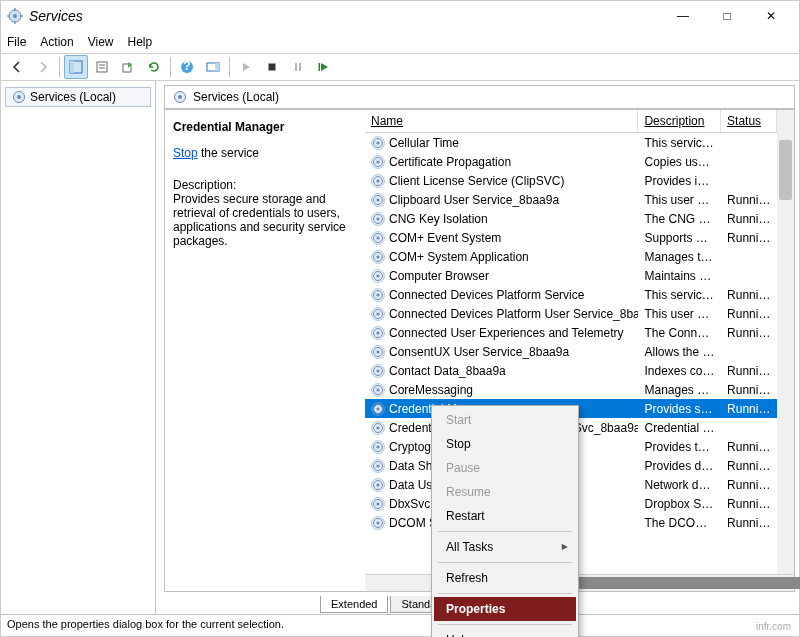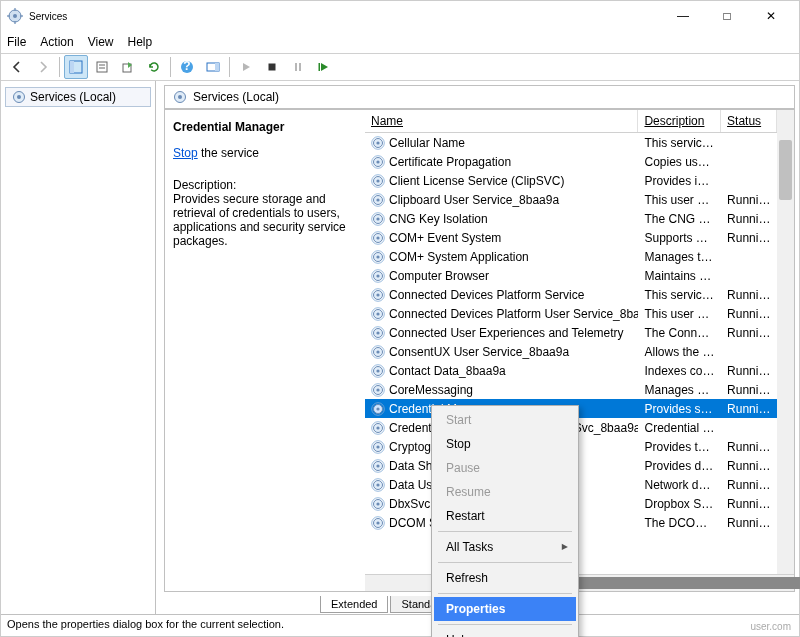--- a/index.html
+++ b/index.html
@@ -1,21 +1,21 @@
 <!DOCTYPE html>
 <html><head>
 <meta charset="utf-8">
 <style>
   * { box-sizing: border-box; font-family: "Segoe UI", Tahoma, sans-serif; font-size: 12px; }
   html, body { margin: 0; padding: 0; width: 800px; height: 637px; overflow: hidden; background: #fff; }
   .window { width: 800px; height: 637px; display: flex; flex-direction: column; border: 1px solid #ccc; position: relative; }
   
   .titlebar { height: 30px; display: flex; align-items: center; padding: 0 6px; }
   .titlebar .t-icon { width: 16px; height: 16px; margin-right: 6px; }
-  .titlebar .title { flex: 1; font-size: 10px; }
+  .titlebar .title { flex: 1; font-size: 14px; font-style: italic; }
   .titlebar .winbtns { display: flex; }
   .titlebar .winbtn { width: 44px; height: 28px; display: flex; align-items: center; justify-content: center; }
   
   .menubar { height: 22px; display: flex; align-items: center; padding: 0 6px; gap: 14px; }
   .menubar span { cursor: default; }
   
   .toolbar { height: 28px; border-top: 1px solid #d0d0d0; border-bottom: 1px solid #d0d0d0; display: flex; align-items: center; padding: 0 4px; gap: 2px; }
   .toolbar .tb { width: 24px; height: 24px; display: flex; align-items: center; justify-content: center; border: 1px solid transparent; border-radius: 2px; }
   .toolbar .tb.active { background: #cde6f7; border-color: #7bb0d8; }
   .toolbar .sep { width: 1px; height: 20px; background: #c0c0c0; margin: 0 2px; }
@@ -56,21 +56,21 @@
   .tabs .tab { padding: 2px 10px; border: 1px solid #a0a0a0; border-top: none; background: #f0f0f0; margin-right: 2px; font-size: 11px; position: relative; top: -1px; }
   .tabs .tab.act { background: #fff; }
   
   .statusbar { height: 22px; border-top: 1px solid #c0c0c0; padding: 3px 6px; font-size: 11px; }
   
   .watermark { position: absolute; bottom: 4px; right: 8px; font-size: 10px; color: #aaa; }
   
   .ctx { position: absolute; left: 430px; top: 404px; width: 148px; background: #f2f2f2; border: 1px solid #b0b0b0; box-shadow: 3px 3px 6px rgba(0,0,0,0.25); padding: 2px; z-index: 50; }
   .ctx .mitem { padding: 5px 12px; position: relative; }
   .ctx .mitem.dis { color: #9a9a9a; }
-  .ctx .mitem.sel { background: #3b82f6; color: #fff; font-weight: 600; }
+  .ctx .mitem.sel { background: #7f1d1d; color: #fff; font-weight: 600; }
   .ctx .msep { height: 1px; background: #c8c8c8; margin: 3px 4px; }
   .ctx .sub::after { content: "▶"; font-size: 8px; position: absolute; right: 8px; top: 7px; color: #555; }
 </style>
 </head>
 <body>
 
 <div class="window">
 
   <div class="titlebar">
     <svg class="t-icon" viewBox="0 0 16 16">
@@ -216,21 +216,21 @@
           <div class="listbody" id="listbody">
               <div class="row">
                 <div class="cell c-name">
                   <svg class="svc-icon" viewBox="0 0 14 14">
                     <g>
                       <circle cx="7" cy="7" r="6.3" fill="none" stroke="#7faad5" stroke-width="0.8"></circle>
                       <circle class="fill" cx="7" cy="7" r="4.5" fill="#e0ecf8" stroke="#6a8bb5"></circle>
                       <circle cx="7" cy="7" r="1.6" fill="#6a8bb5"></circle>
                     </g>
                   </svg>
-                  <span>Cellular Name</span>
+                  <span>Cellular Time</span>
                 </div>
                 <div class="cell c-desc">This service ...</div>
                 <div class="cell c-stat"></div>
               </div>
               <div class="row">
                 <div class="cell c-name">
                   <svg class="svc-icon" viewBox="0 0 14 14">
                     <g>
                       <circle cx="7" cy="7" r="6.3" fill="none" stroke="#7faad5" stroke-width="0.8"></circle>
                       <circle class="fill" cx="7" cy="7" r="4.5" fill="#e0ecf8" stroke="#6a8bb5"></circle>
@@ -537,14 +537,14 @@
     <div class="msep"></div>
     <div class="mitem sub">All Tasks</div>
     <div class="msep"></div>
     <div class="mitem">Refresh</div>
     <div class="msep"></div>
     <div class="mitem sel">Properties</div>
     <div class="msep"></div>
     <div class="mitem">Help</div>
   </div>
 
-  <div class="watermark">user.com</div>
+  <div class="watermark">infr.com</div>
 </div>
 
 </body></html>

